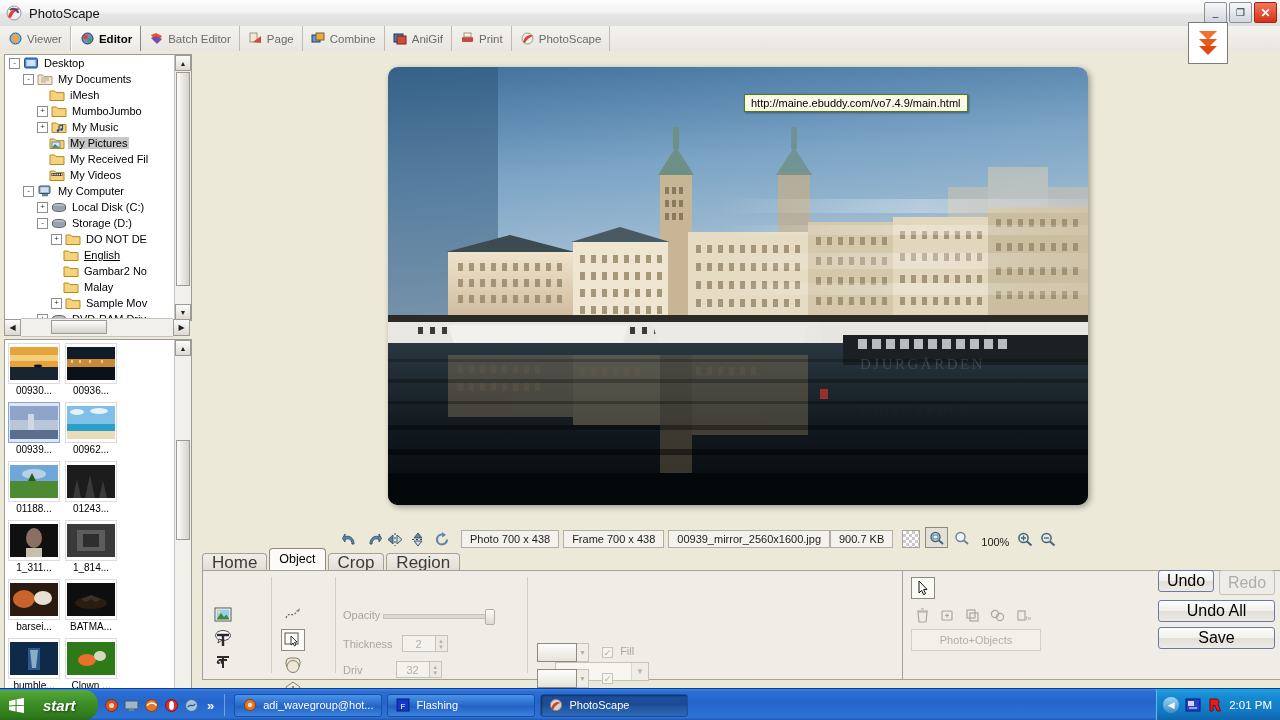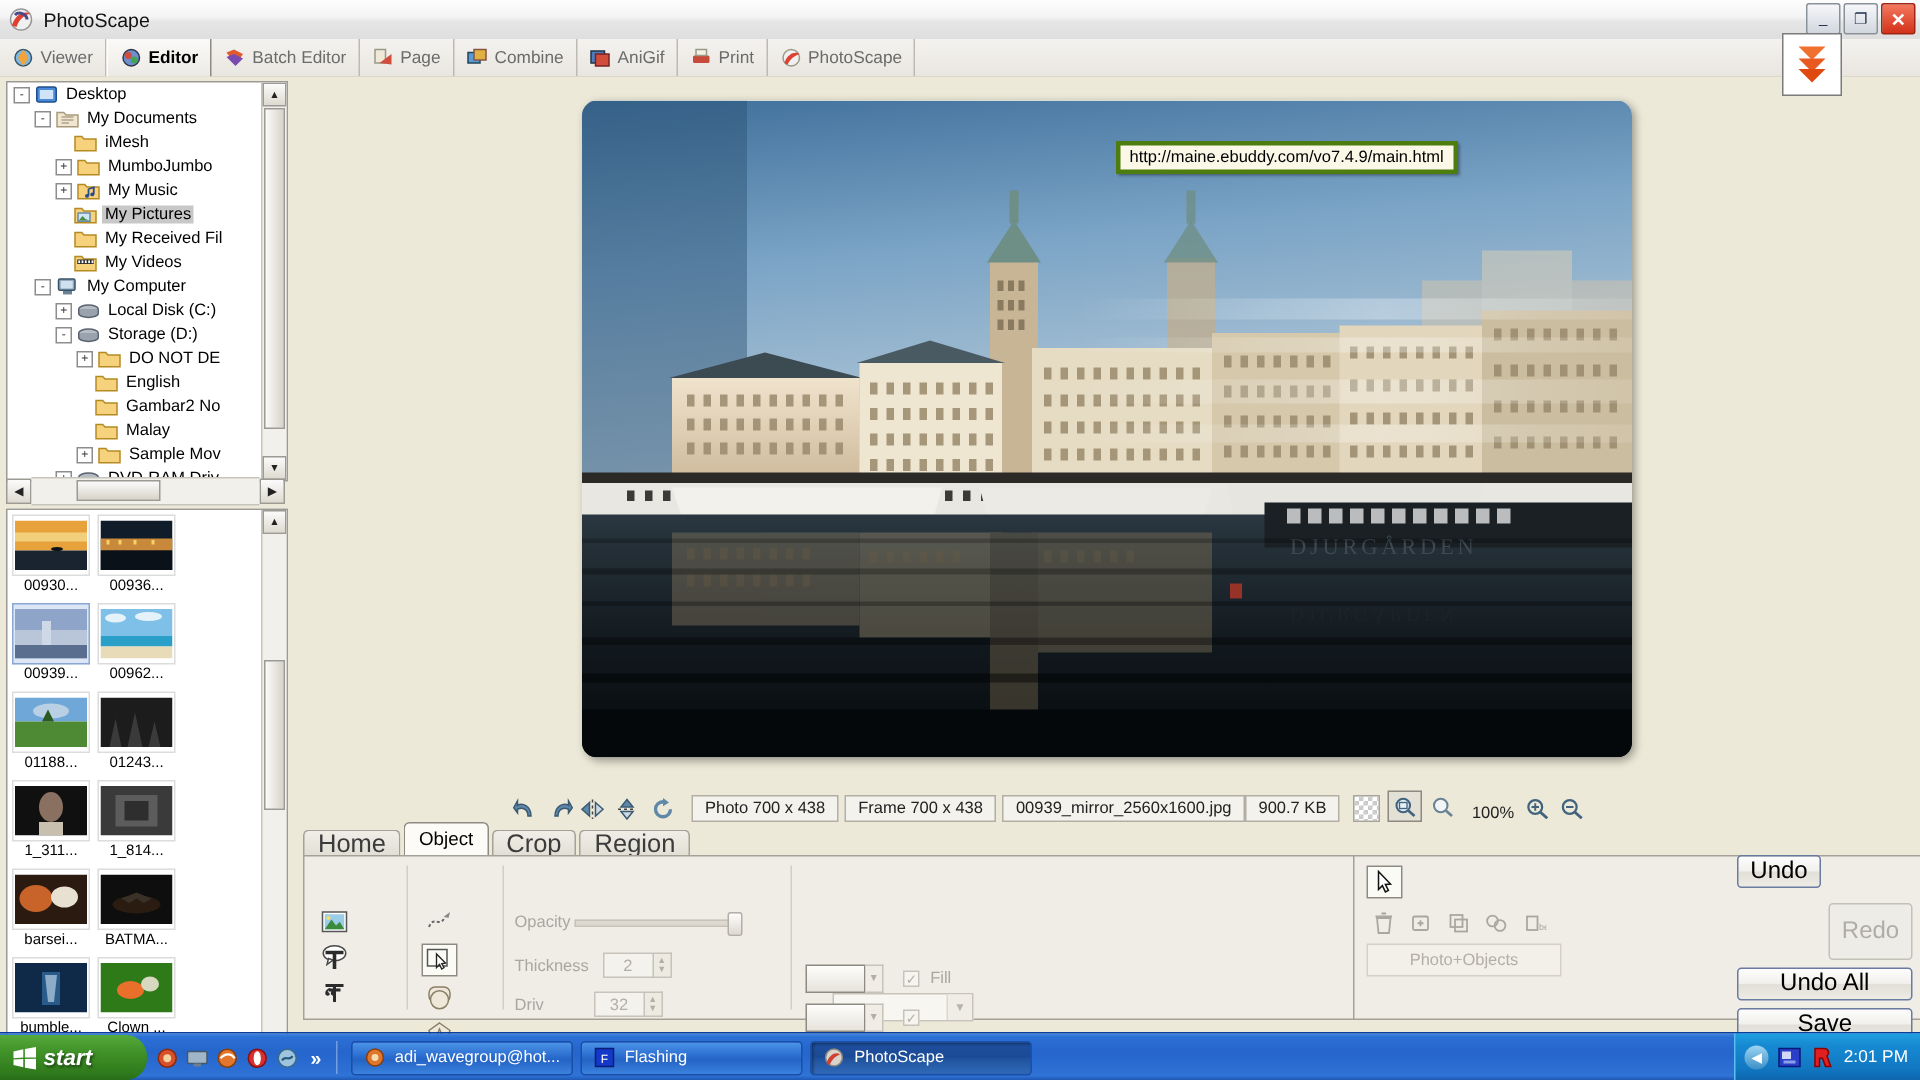--- a/index.html
+++ b/index.html
@@ -146,21 +146,21 @@
   }
   .photoframe{
     position:absolute;left:192px;top:16px;width:700px;height:438px;
     background:#fff;
     box-shadow:2px 2px 6px rgba(0,0,0,.35);
     border-radius:10px;overflow:hidden;
   }
   .photo{position:absolute;left:0;top:0;width:700px;height:438px;overflow:hidden;}
   .urltip{
     position:absolute;left:356px;top:27px;
-    background:#fbf8e8;border:3px solid #4d7c0f;
+    background:#fbf8e8;border:1px solid #4d7c0f;
     padding:2px 6px;font-size:11px;color:#000;
     box-shadow:1px 1px 2px rgba(0,0,0,.4);z-index:10;white-space:nowrap;
   }
 
   
   .statusbar{
     position:absolute;left:196px;top:521px;width:1084px;height:27px;
     display:flex;align-items:flex-end;padding-left:144px;box-sizing:border-box;
     background:#ece9d8;
   }
@@ -276,21 +276,21 @@
   .taskbar{
     position:absolute;left:0;top:688px;width:1280px;height:32px;
     background:linear-gradient(to bottom,#3f85e0 0%,#2b6fd4 8%,#2565cc 40%,#2f73d6 88%,#1a4fa8 100%);
     border-top:1px solid #093d9e;
     display:flex;align-items:center;
   }
   .startbtn{
     width:98px;height:30px;
     background:linear-gradient(to bottom,#56a93c 0%,#3f9127 40%,#2f7a1c 85%,#276d18 100%);
     border-radius:0 14px 14px 0;
-    display:flex;align-items:center;gap:4px;padding-left:8px;box-sizing:border-box;
+    display:flex;align-items:center;gap:18px;padding-left:8px;box-sizing:border-box;
     color:#fff;font-size:15px;font-weight:bold;font-style:italic;
     text-shadow:1px 1px 2px rgba(0,0,0,.5);
   }
   .qlaunch{display:flex;align-items:center;gap:5px;padding:0 6px;height:28px;}
   .qsep{width:1px;height:22px;background:rgba(255,255,255,.35);margin:0 4px;}
   .taskbtn{
     height:23px;min-width:148px;padding:0 8px;margin-left:5px;
     background:linear-gradient(to bottom,#4b93e8,#2a6cce 45%,#2463c4 55%,#3b82de);
     border:1px solid #1a4fa8;border-radius:3px;
     display:flex;align-items:center;gap:6px;color:#fff;font-size:11px;
@@ -544,21 +544,21 @@
           </div>
           <div class="tnode" style="padding-left: 46px;">
             <span class="exp">+</span>
             <span class="fico">
               <svg width="16" height="14" viewBox="0 0 16 14">
                 <path d="M1 3 L5.5 3 L7 4.6 L15 4.6 L15 12.5 L1 12.5 Z" fill="#f6d27d" stroke="#b58a23"></path>
               </svg>
             </span>
             <span class="tlabel">DO NOT DE</span>
           </div>
-          <div class="tnode" style="padding-left: 46px;">
+          <div class="tnode" style="padding-left: 46px; text-decoration: underline;">
             <span class="spacer"></span>
             <span class="fico">
               <svg width="16" height="14" viewBox="0 0 16 14">
                 <path d="M1 3 L5.5 3 L7 4.6 L15 4.6 L15 12.5 L1 12.5 Z" fill="#f6d27d" stroke="#b58a23"></path>
               </svg>
             </span>
             <span class="tlabel">English</span>
           </div>
           <div class="tnode" style="padding-left: 46px;">
             <span class="spacer"></span>
@@ -1425,21 +1425,21 @@
               <text x="12" y="13" font-size="6" fill="#aaa6a0" font-family="Liberation Sans">be</text>
             </svg>
         </span>
       </div>
       <div class="pobtn" style="position:absolute;left:8px;top:58px;">Photo+Objects</div>
     </div>
 
     <div class="rightbtns">
       <div style="display:flex;gap:5px;">
         <div class="btn" style="width:56px;height:22px;">Undo</div>
-        <div class="btn disabled" style="width:56px;height:38px;margin-top:32px;">Redo</div>
+        <div class="btn disabled" style="width:56px;height:25px;">Redo</div>
       </div>
       <div class="btn" style="width:117px;height:22px;margin-top:5px;">Undo All</div>
       <div class="btn" style="width:117px;height:22px;margin-top:5px;">Save</div>
     </div>
   </div>
 
   <div class="taskbar">
     <div class="startbtn">
       <span>
         <svg width="17" height="17" viewBox="0 0 17 17">

